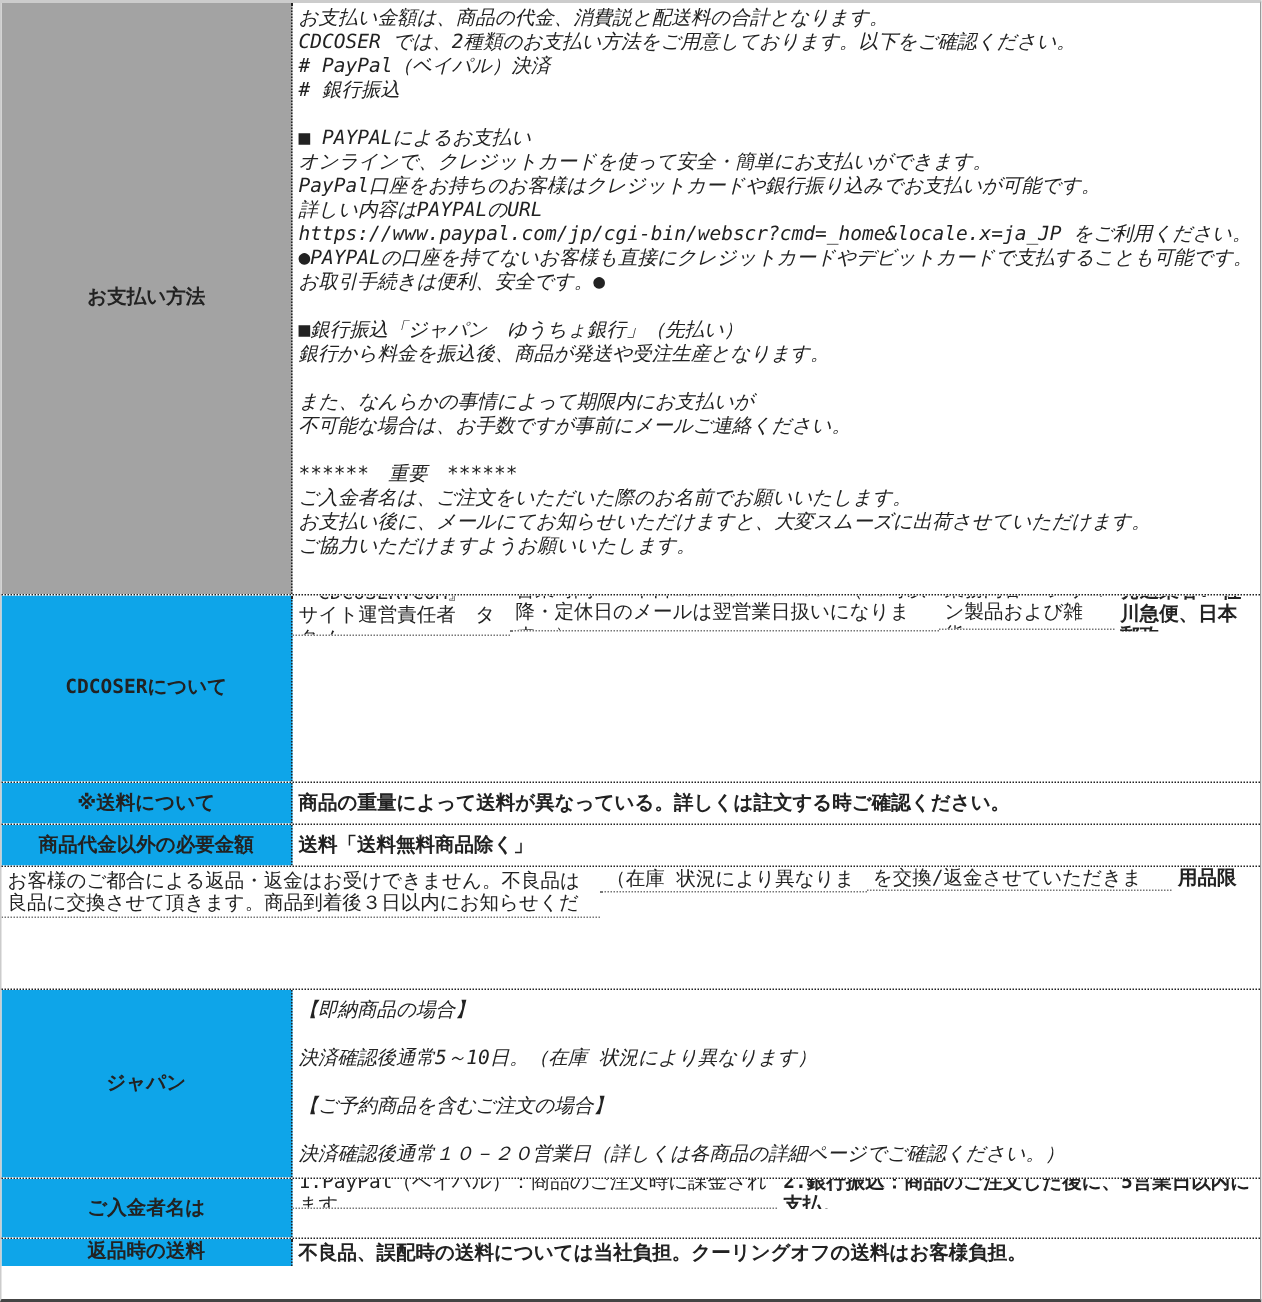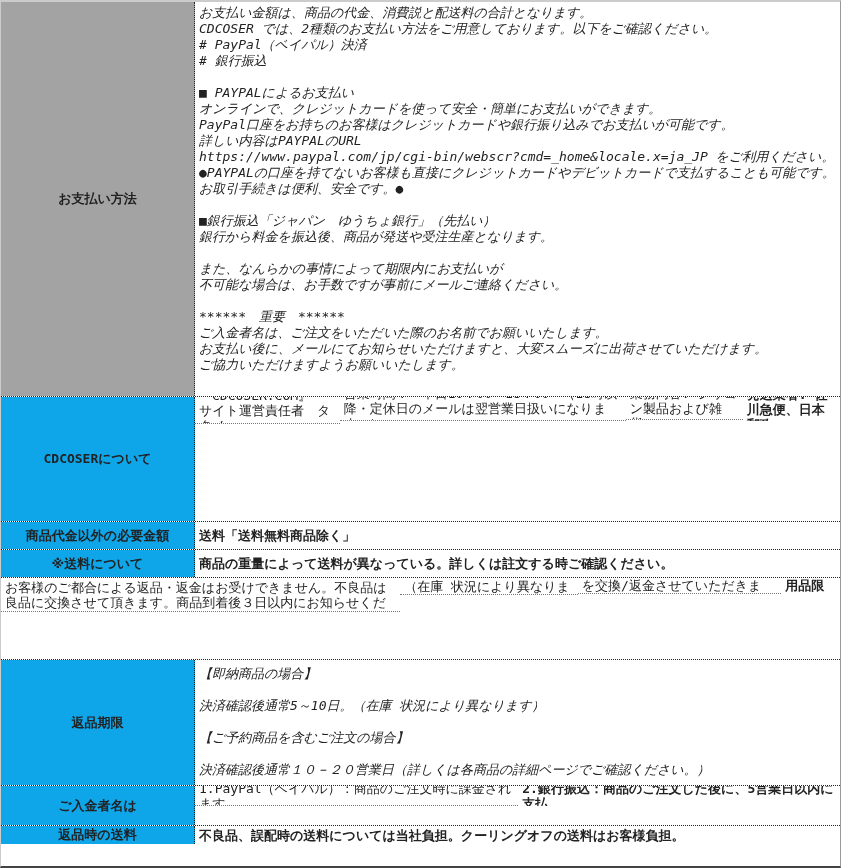--- a/index.html
+++ b/index.html
@@ -123,51 +123,51 @@
     <div class="ccell nopad">
       <div class="subrows">
         <div class="subrow s27">『CDCOSER.COM』　サイト運営責任者　タタノ</div>
         <div class="subrow s24">営業時間：　平日10：00～18：00　（18時以降・定休日のメールは翌営業日扱いになります。）</div>
         <div class="subrow s23">業務内容: シリコン製品および雑貨。</div>
         <div class="subrow s24">発送業者: 佐川急便、日本郵政</div>
       </div>
     </div>
   </div>
 
+  <div class="row r4">
+    <div class="hcell">※送料について</div>
+    <div class="ccell nopad">
+      <div class="subrows">
+          <div class="subrow" style="height:100%;">商品の重量によって送料が異なっている。詳しくは註文する時ご確認ください。</div>
+        </div>
+    </div>
+  </div>
+
   <div class="row r3">
     <div class="hcell">商品代金以外の必要金額</div>
     <div class="ccell nopad">
       <div class="subrows">
           <div class="subrow" style="height:100%;">送料「送料無料商品除く」</div>
-        </div>
-    </div>
-  </div>
-
-  <div class="row r4">
-    <div class="hcell">※送料について</div>
-    <div class="ccell nopad">
-      <div class="subrows">
-          <div class="subrow" style="height:100%;">商品の重量によって送料が異なっている。詳しくは註文する時ご確認ください。</div>
         </div>
     </div>
   </div>
 
   <div class="row r5">
     <div class="ccell nopad">
       <div class="subrows">
         <div class="subrow s34 topalign">お客様のご都合による返品・返金はお受けできません。不良品は良品に交換させて頂きます。商品到着後３日以内にお知らせください。</div>
         <div class="subrow s17">決済確認後通常２～５日。（在庫 状況により異なります）</div>
         <div class="subrow s16">※セットの場合、問題あった部分を交換/返金させていただきます。</div>
         <div class="subrow s15">※未使用品限り。</div>
       </div>
     </div>
   </div>
 
   <div class="row r6">
-    <div class="hcell">返品期限</div>
+    <div class="hcell">ジャパン</div>
     <div class="ccell">
       <div class="pre" style="padding-top:3px;">【即納商品の場合】
 
 決済確認後通常5～10日。（在庫 状況により異なります）
 
 【ご予約商品を含むご注文の場合】
 
 決済確認後通常１０－２０営業日（詳しくは各商品の詳細ページでご確認ください。）</div>
     </div>
   </div>

